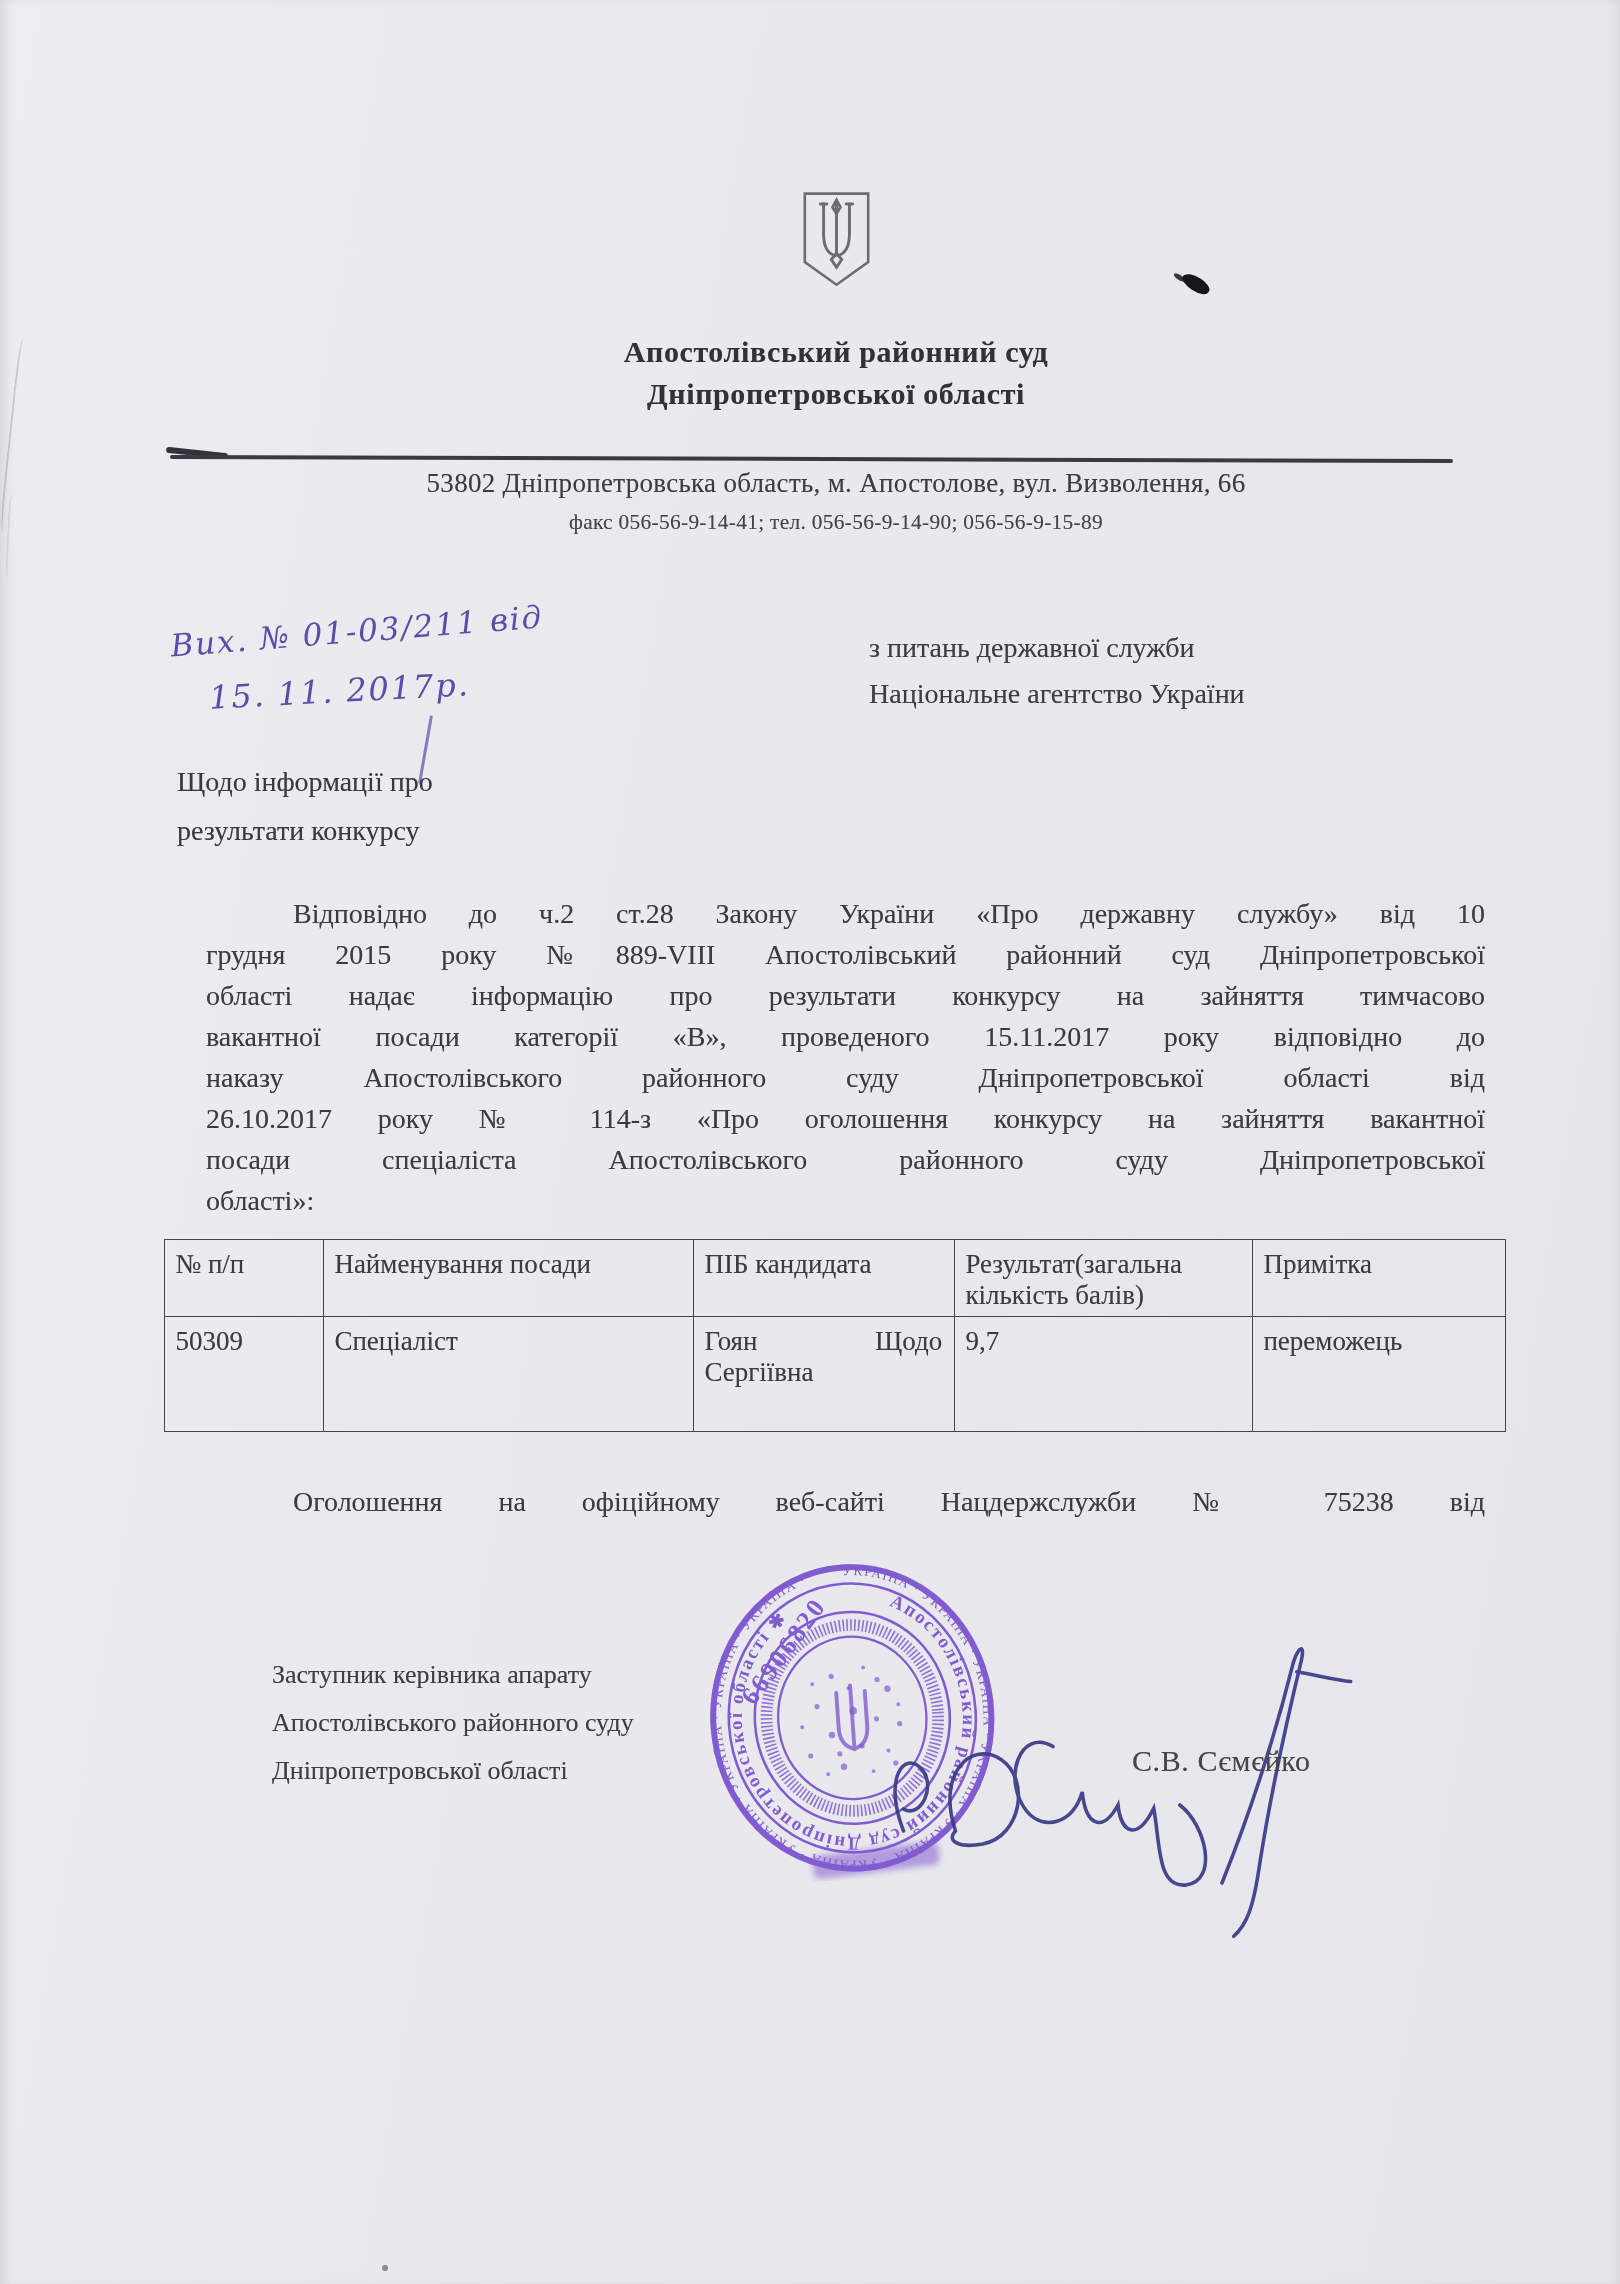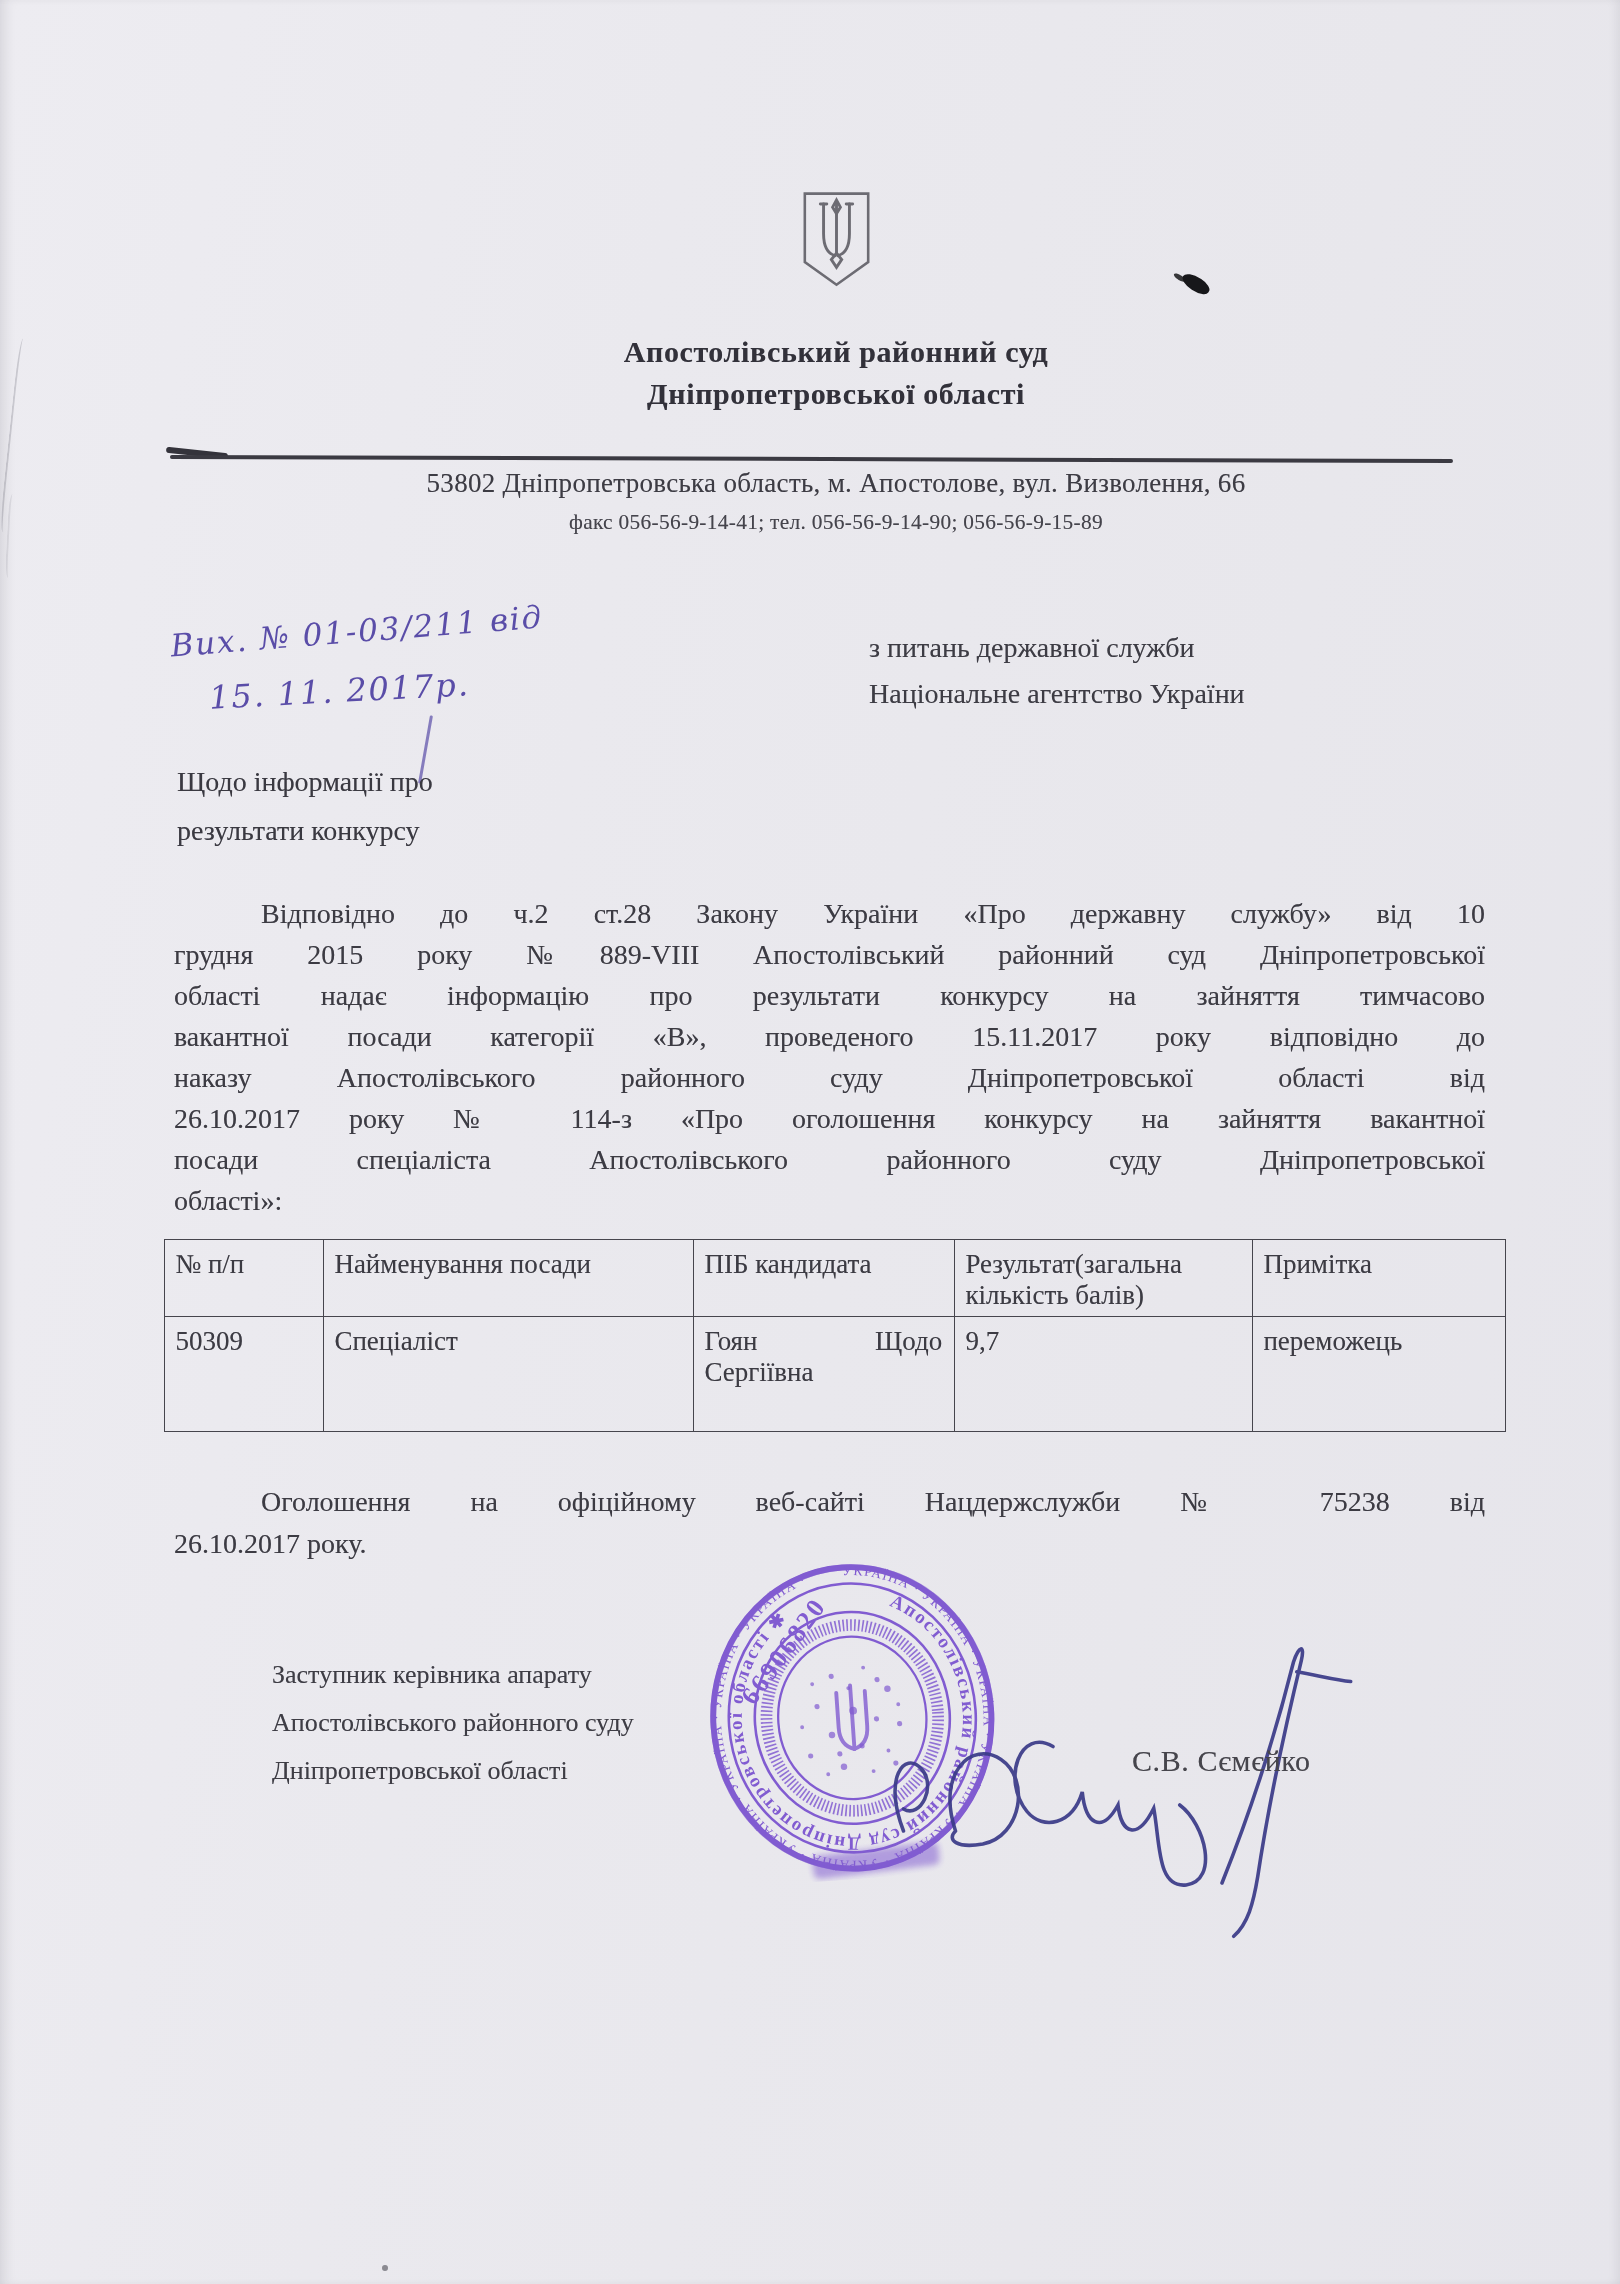--- a/index.html
+++ b/index.html
@@ -17,21 +17,21 @@
   .center-wrap{left:52px;width:1568px;text-align:center;}
   .court-line{font-weight:bold;font-size:30px;color:#32313a;letter-spacing:0.6px;}
   .addr{font-size:27px;color:#3d3c44;letter-spacing:0.3px;}
   .fax{font-size:21.4px;color:#45444c;letter-spacing:0.3px;}
   .rule-main{left:170px;top:457px;width:1283px;height:3.9px;background:#3b3a42;border-radius:1.9px;transform:rotate(.18deg);}
   .rule-tail{left:166px;top:450px;width:62px;height:5.8px;background:#34333b;border-radius:3.2px;transform:rotate(6deg);}
   .hand{font-family:"DejaVu Serif", serif;font-style:italic;color:#5a4da8;letter-spacing:1.9px;}
   .addressee-line{font-size:28px;line-height:46px;color:#3d3c44;}
   .subject-line{font-size:28px;line-height:49px;color:#3a3941;}
   .body-block{left:174px;top:893px;width:1311px;font-size:28px;color:#3c3b43;}
-  .bline{line-height:41px;white-space:normal;}
+  .bline{line-height:41px;white-space:normal;margin-left:32px;}
   .jl{text-align:justify;text-align-last:justify;}
   .indent{padding-left:87px;}
   .doc-table{border-collapse:collapse;width:1341px;table-layout:fixed;font-size:27px;color:#3c3b43;}
   .doc-table td,.doc-table th{border:1.9px solid #46454d;vertical-align:top;padding:9px 7.8px 5.2px 10.4px;font-weight:normal;text-align:left;}
   .doc-table thead tr{height:75px;}
   .doc-table tbody tr{height:115px;}
   .cand-l1{display:flex;justify-content:space-between;padding-right:3.9px;}
   .ann-block{left:174px;top:1481px;width:1311px;font-size:28px;color:#3c3b43;}
   .ann-block .bline{line-height:42px;}
   .signoff-line{font-size:26px;line-height:48px;color:#3e3d45;}
@@ -130,21 +130,20 @@
           </td>
           <td>9,7</td>
           <td>переможець</td>
         </tr>
       </tbody>
     </table>
   </div>
 
   <div class="abs ann-block">
     <div class="printed bline jl indent">Оголошення на офіційному веб-сайті Нацдержслужби № 75238 від</div>
-    <div class="printed bline">26.10.2017 року.</div>
   </div>
 
   <div class="abs" style="left:272px;top:1651px;width:650px;">
     <div class="printed signoff-line">Заступник керівника апарату</div>
     <div class="printed signoff-line">Апостолівського районного суду</div>
     <div class="printed signoff-line">Дніпропетровської області</div>
   </div>
 
   <div class="abs" style="left:704px;top:1558px;width:298px;height:321px;opacity:.93;transform:rotate(-4deg);">
     <svg width="298" height="321" viewBox="0 0 458 494">

